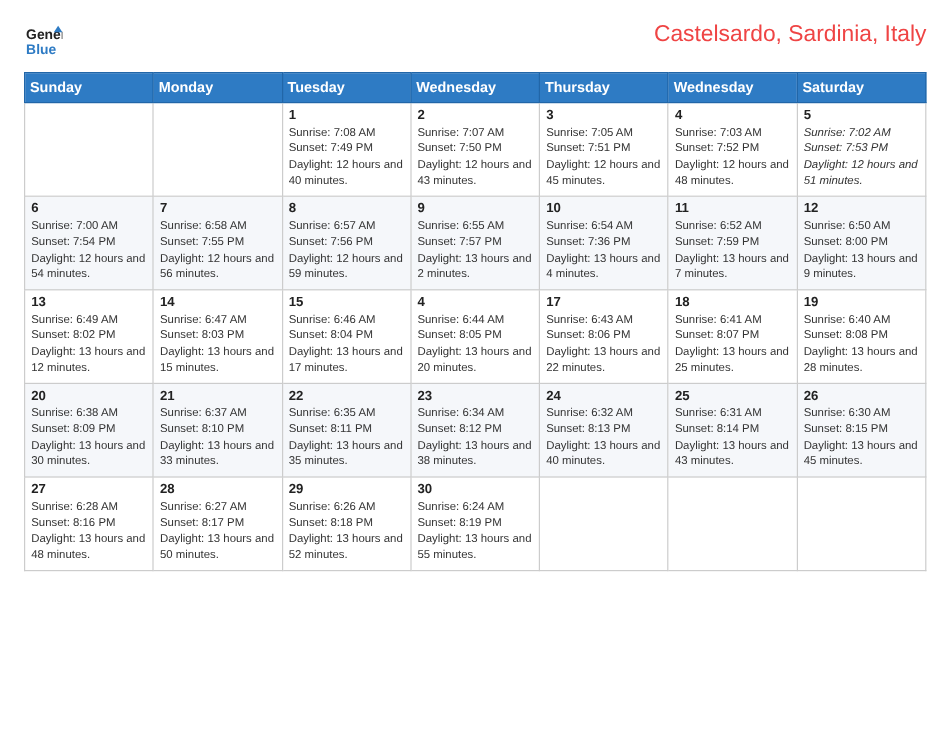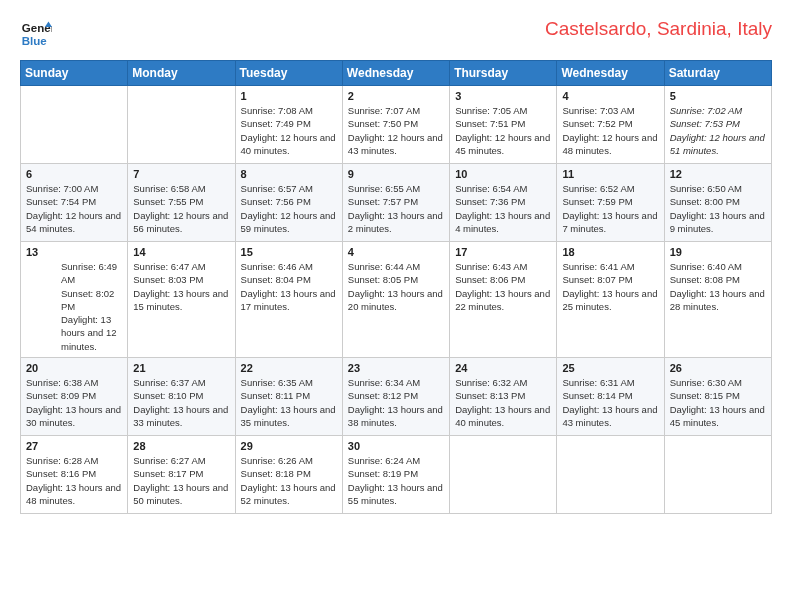--- a/index.html
+++ b/index.html
@@ -189,21 +189,21 @@
           <td>
             <span class="day-num">12</span>
             <div class="day-detail" style="white-space: pre-line;">Sunrise: 6:50 AM
 Sunset: 8:00 PM
 Daylight: 13 hours and 9 minutes.</div>
           </td>
         </tr>
         <tr>
           <td>
             <span class="day-num">13</span>
-            <div class="day-detail" style="white-space: pre-line; margin-left: 35px;">Sunrise: 6:49 AM
+            <div class="day-detail" style="white-space: pre-line;">Sunrise: 6:49 AM
 Sunset: 8:02 PM
 Daylight: 13 hours and 12 minutes.</div>
           </td>
           <td>
             <span class="day-num">14</span>
             <div class="day-detail" style="white-space: pre-line;">Sunrise: 6:47 AM
 Sunset: 8:03 PM
 Daylight: 13 hours and 15 minutes.</div>
           </td>
           <td>

